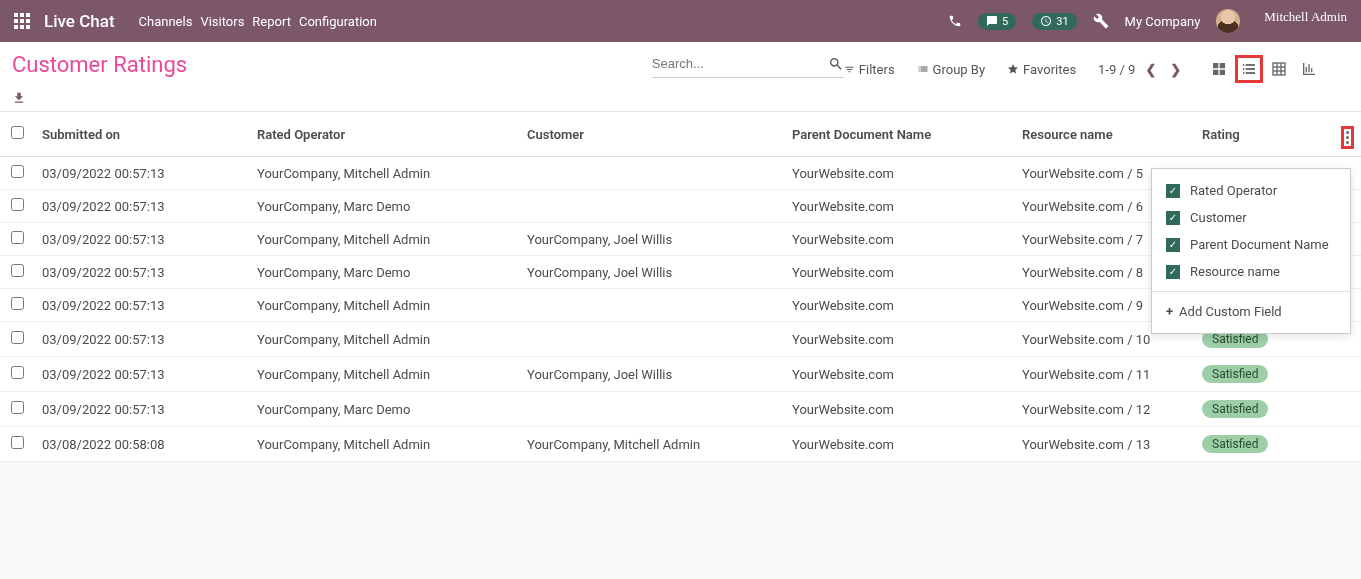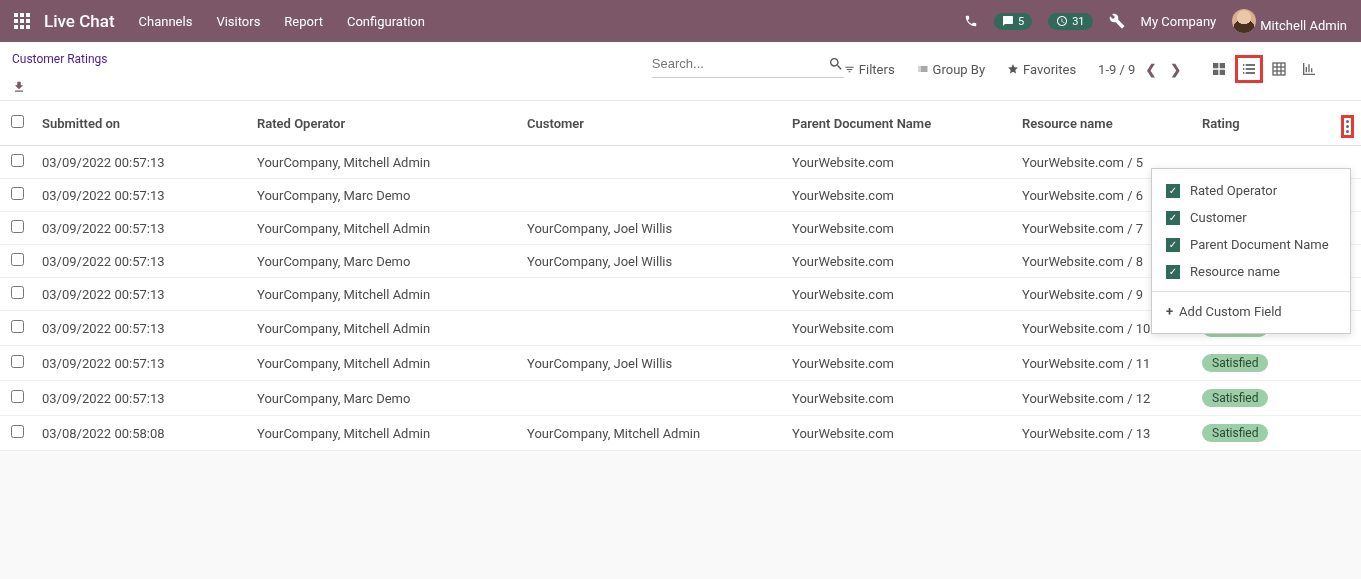--- a/index.html
+++ b/index.html
@@ -3,32 +3,32 @@
 <meta charset="utf-8">
 <style>
 * { box-sizing: border-box; margin: 0; padding: 0; }
 body { font-family: -apple-system, BlinkMacSystemFont, "Segoe UI", Roboto, sans-serif; font-size: 13px; color: #4c4c4c; background: #f9f9f9; }
 
 
 .navbar { background: #7C5768; color: #fff; height: 42px; display: flex; align-items: center; padding: 0 14px; }
 .navbar .apps-icon { display: grid; grid-template-columns: repeat(3,4px); grid-template-rows: repeat(3,4px); gap: 2px; margin-right: 14px; cursor: pointer; }
 .navbar .apps-icon span { background: #fff; width: 4px; height: 4px; }
 .navbar .brand { font-size: 17px; font-weight: 500; margin-right: 24px; }
-.navbar .menu { display: flex; gap: 24px; }
+.navbar .menu { display: flex; gap: 8px; }
 .navbar .menu-item { color: #fff; cursor: pointer; font-size: 13px; }
 .navbar .right { margin-left: auto; display: flex; align-items: center; gap: 16px; }
 .pill { background: #31695B; color: #fff; border-radius: 10px; padding: 2px 8px; display: inline-flex; align-items: center; gap: 4px; font-size: 11px; cursor:pointer; }
 .nav-icon { color: #fff; cursor: pointer; }
 .avatar { width: 24px; height: 24px; border-radius: 50%; background: #d8b090; display: inline-block; overflow:hidden; position:relative; }
 .avatar::after { content:''; position:absolute; inset:0; background: radial-gradient(circle at 50% 35%, #e8c8a8 35%, transparent 36%), radial-gradient(circle at 50% 85%, #4a3020 45%, transparent 46%); }
 
 
 .header { display: flex; align-items: flex-start; padding: 10px 16px 6px 12px; background: #fff; border-bottom: 1px solid #e5e5e5; }
 .header-left { flex: 0 0 48%; }
-.page-title { font-size: 12px; color: #4c1d95; font-weight: 400; margin-bottom: 14px; }
+.page-title { font-size: 22px; color: #ec4899; font-weight: 400; margin-bottom: 14px; }
 .export-icon { color: #7C5768; cursor: pointer; font-size: 14px; }
 .header-right { flex: 1; display: flex; flex-direction: row; }
 .search-row { display: flex; align-items: center; border-bottom: 1px solid #ccc; padding-bottom: 2px; margin-bottom: 8px; }
 .search-input { flex: 1; border: none; outline: none; font-size: 13px; padding: 4px 0; background: transparent; }
 .search-icon { color: #666; cursor: pointer; }
 .toolbar-row { display: flex; align-items: center; }
 .filter-btn { display: inline-flex; align-items: center; gap: 4px; color: #555; cursor: pointer; margin-right: 22px; font-size: 13px; }
 .toolbar-spacer { flex: 1; }
 .pager { color: #555; font-size: 13px; margin-right: 10px; }
 .pager-arrows { display:inline-flex; gap: 14px; margin-right: 28px; }
@@ -104,21 +104,21 @@
           <path d="M11.99 2C6.47 2 2 6.48 2 12s4.47 10 9.99 10C17.52 22 22 17.52 22 12S17.52 2 11.99 2zM12 20c-4.42 0-8-3.58-8-8s3.58-8 8-8 8 3.58 8 8-3.58 8-8 8zm.5-13H11v6l5.25 3.15.75-1.23-4.5-2.67z"></path>
         </svg>
       <span>31</span>
     </span>
     <span class="nav-icon">
       <svg width="16" height="16" viewBox="0 0 24 24" fill="#fff">
           <path d="M22.7 19l-9.1-9.1c.9-2.3.4-5-1.5-6.9-2-2-5-2.4-7.4-1.3L9 6 6 9 1.6 4.7C.4 7.1.9 10.1 2.9 12.1c1.9 1.9 4.6 2.4 6.9 1.5l9.1 9.1c.4.4 1 .4 1.4 0l2.3-2.3c.5-.4.5-1.1.1-1.4z"></path>
         </svg>
     </span>
     <span style="cursor:pointer;">My Company</span>
-    <span style="display:flex;align-items:flex-end;gap:4px;cursor:pointer;">
+    <span style="display:flex;align-items:flex-start;gap:24px;cursor:pointer;font-family:Liberation Serif, serif;">
       <span class="avatar"></span>
       <span>Mitchell Admin</span>
     </span>
   </div>
 </div>
 
 <div class="header">
   <div class="header-left">
     <div class="page-title">Customer Ratings</div>
     <span class="export-icon">

